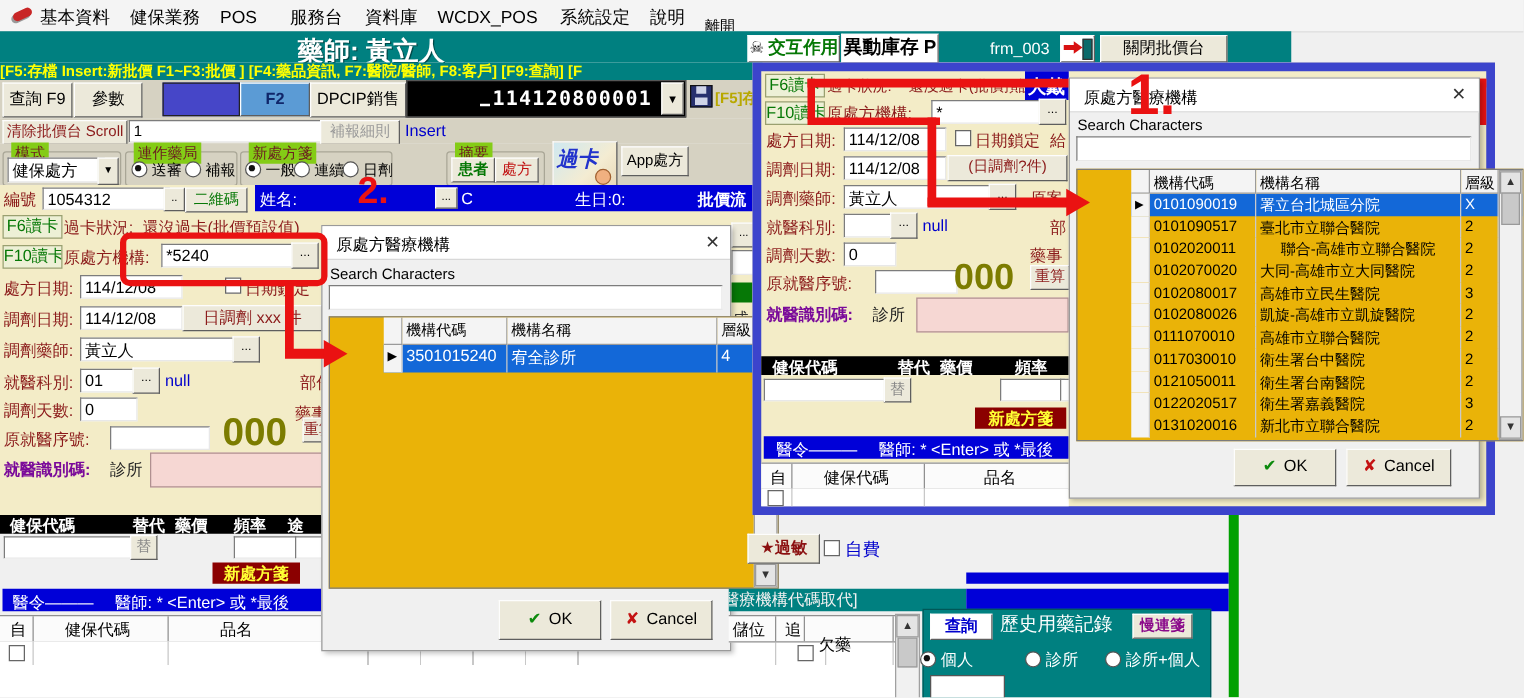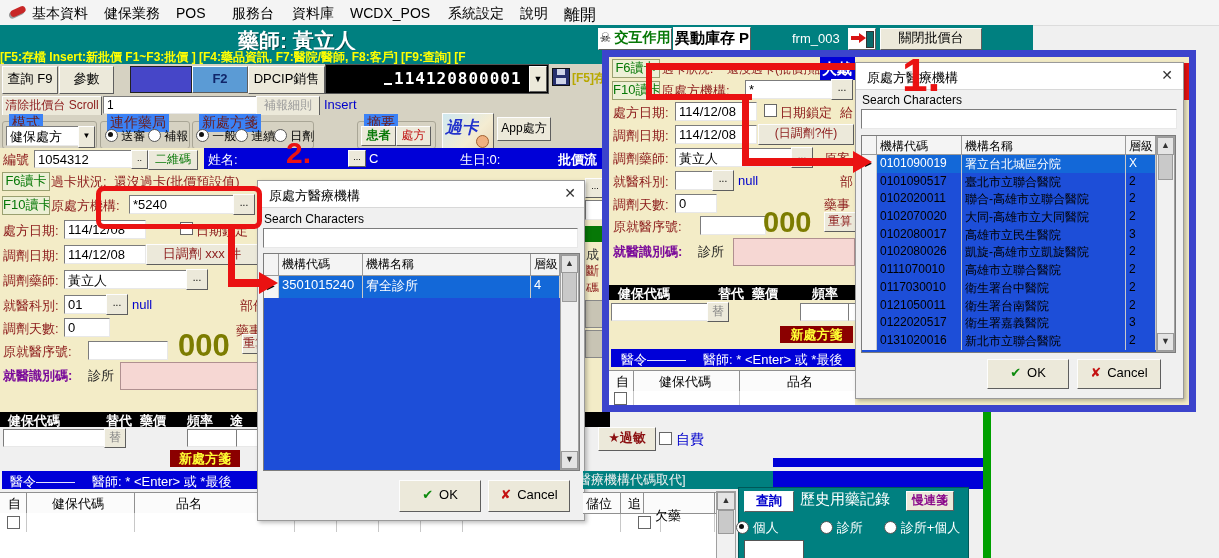--- a/index.html
+++ b/index.html
@@ -9,30 +9,30 @@
   .nw{white-space:nowrap;overflow:hidden;}
   .l{position:absolute;font-size:13px;color:#8b1a1a;white-space:nowrap;overflow:hidden;}
   .i{position:absolute;background:#fff;border:1px solid #7c7c7c;border-bottom-color:#e8e8e8;border-right-color:#e8e8e8;
      font-size:13px;color:#000;padding:1px 3px;white-space:nowrap;overflow:hidden;}
   .b{position:absolute;background:#ece9da;border:1px solid;border-color:#fdfdfd #5e5e5e #5e5e5e #fdfdfd;
      font-size:12px;text-align:center;color:#000;white-space:nowrap;overflow:hidden;cursor:default;}
   .grn{color:#067806;}
   .blu{color:#0000cc;}
   .w{color:#fff;}
   .grp{position:absolute;border:1px solid #a9a696;border-radius:3px;}
-  .grplbl{position:absolute;top:-8px;left:6px;background:#3b82f6;padding:0 3px;font-size:14px;color:#6b2020;}
+  .grplbl{position:absolute;top:-8px;left:6px;background:#84cc16;padding:0 3px;font-size:12px;color:#6b2020;}
   .radio{display:inline-block;width:11px;height:11px;border-radius:50%;background:#fff;border:1px solid #555;
          vertical-align:-2px;position:relative;}
   .radio.sel::after{content:'';position:absolute;left:2px;top:2px;width:5px;height:5px;border-radius:50%;background:#111;}
   .chk{display:inline-block;width:11px;height:11px;background:#fff;border:1px solid #666;vertical-align:-2px;}
   .dlg{position:absolute;background:#f0f0f0;border:1px solid #9a9a9a;box-shadow:2px 2px 4px rgba(0,0,0,.25);}
   .dtitle{position:absolute;left:0;top:0;right:0;background:#fff;border-bottom:1px solid #d8d8d8;}
   .hcell{background:#f4f4f4;border-right:1px solid #9a9a9a;border-bottom:1px solid #9a9a9a;
          font-size:12px;padding:2px 3px;box-sizing:border-box;white-space:nowrap;overflow:hidden;}
-  .tblbox{position:absolute;background:#1d4ed8;border:1px solid #7c7c7c;}
+  .tblbox{position:absolute;background:#eab308;border:1px solid #7c7c7c;padding-left:43px;}
   .selrow{background:#1368d8;color:#fff;}
   .rcell{border-right:1px solid #c9c9c9;box-sizing:border-box;padding:1px 3px;white-space:nowrap;overflow:hidden;}
   .redbar{position:absolute;background:#ea1212;}
   .redbox{position:absolute;border:5px solid #ea1212;border-radius:8px;}
   .arrowR{position:absolute;width:0;height:0;border-top:11px solid transparent;border-bottom:11px solid transparent;border-left:19px solid #ea1212;}
   .sb{position:absolute;background:#f1f1f1;border:1px solid #a0a0a0;}
   .sbbtn{position:absolute;left:0;right:0;height:16px;background:#e4e4e4;border:1px solid #9a9a9a;
          font-size:9px;text-align:center;line-height:15px;color:#333;}
   .blkbar{position:absolute;background:#000;color:#fff;font-size:13px;font-weight:bold;}
   .blubar{position:absolute;background:#0000d8;color:#fff;font-size:13px;}
@@ -51,21 +51,21 @@
   <div class="d nw" style="left:0;top:0;width:1219px;height:25px;background:#f4f4f4;border-bottom:1px solid #dcdcdc;">
     <span class="d" style="left:10px;top:8px;width:16px;height:7px;background:#c82626;border-radius:4px;transform:rotate(-25deg);box-shadow:-2px 1px 0 #9a9a9a;"></span>
     <span class="d" style="left:32px;top:5px;font-size:14px;">基本資料</span>
     <span class="d" style="left:104px;top:5px;font-size:14px;">健保業務</span>
     <span class="d" style="left:176px;top:5px;font-size:14px;">POS</span>
     <span class="d" style="left:232px;top:5px;font-size:14px;">服務台</span>
     <span class="d" style="left:292px;top:5px;font-size:14px;">資料庫</span>
     <span class="d" style="left:350px;top:5px;font-size:14px;">WCDX_POS</span>
     <span class="d" style="left:448px;top:5px;font-size:14px;">系統設定</span>
     <span class="d" style="left:520px;top:5px;font-size:14px;">說明</span>
-    <span class="d" style="left:564px;top:5px;font-size:16px;text-align:center;">離開</span>
+    <span class="d" style="left:564px;top:13px;font-size:12px;text-align:center;">離開</span>
   </div>
 
   <div class="d" style="left:0;top:25px;width:1033px;height:25px;background:#008080;"></div>
   <div class="d nw" style="left:238px;top:27px;font-size:21px;font-weight:bold;color:#fff;text-shadow:1px 1px 0 #004848;">藥師: 黃立人</div>
   <div class="b" style="left:598px;top:28px;width:72px;height:20px;background:#fff;">
     <span style="font-size:13px;color:#111;">☠</span>
     <span class="grn" style="font-weight:bold;font-size:14px;">交互作用</span>
   </div>
   <div class="b" style="left:673px;top:27px;width:76px;height:22px;background:#fff;font-weight:bold;font-size:15px;line-height:20px;">異動庫存 P</div>
   <div class="d nw w" style="left:792px;top:31px;font-size:13px;">frm_003</div>
@@ -370,21 +370,21 @@
       </div>
       <div style="display:flex;height:17.7px;">
         <div class="rcell" style="width:15px;background:#f4f4f4;"></div>
         <div class="rcell" style="width:85px;">0101090517</div>
         <div class="rcell" style="width:164px;">臺北市立聯合醫院</div>
         <div class="rcell" style="width:30px;">2</div>
       </div>
       <div style="display:flex;height:17.7px;">
         <div class="rcell" style="width:15px;background:#f4f4f4;"></div>
         <div class="rcell" style="width:85px;">0102020011</div>
-        <div class="rcell" style="width:164px;">聯合-高雄市立聯合醫院</div>
+        <div class="rcell" style="width:164px;text-align:center;">聯合-高雄市立聯合醫院</div>
         <div class="rcell" style="width:30px;">2</div>
       </div>
       <div style="display:flex;height:17.7px;">
         <div class="rcell" style="width:15px;background:#f4f4f4;"></div>
         <div class="rcell" style="width:85px;">0102070020</div>
         <div class="rcell" style="width:164px;">大同-高雄市立大同醫院</div>
         <div class="rcell" style="width:30px;">2</div>
       </div>
       <div style="display:flex;height:17.7px;">
         <div class="rcell" style="width:15px;background:#f4f4f4;"></div>

